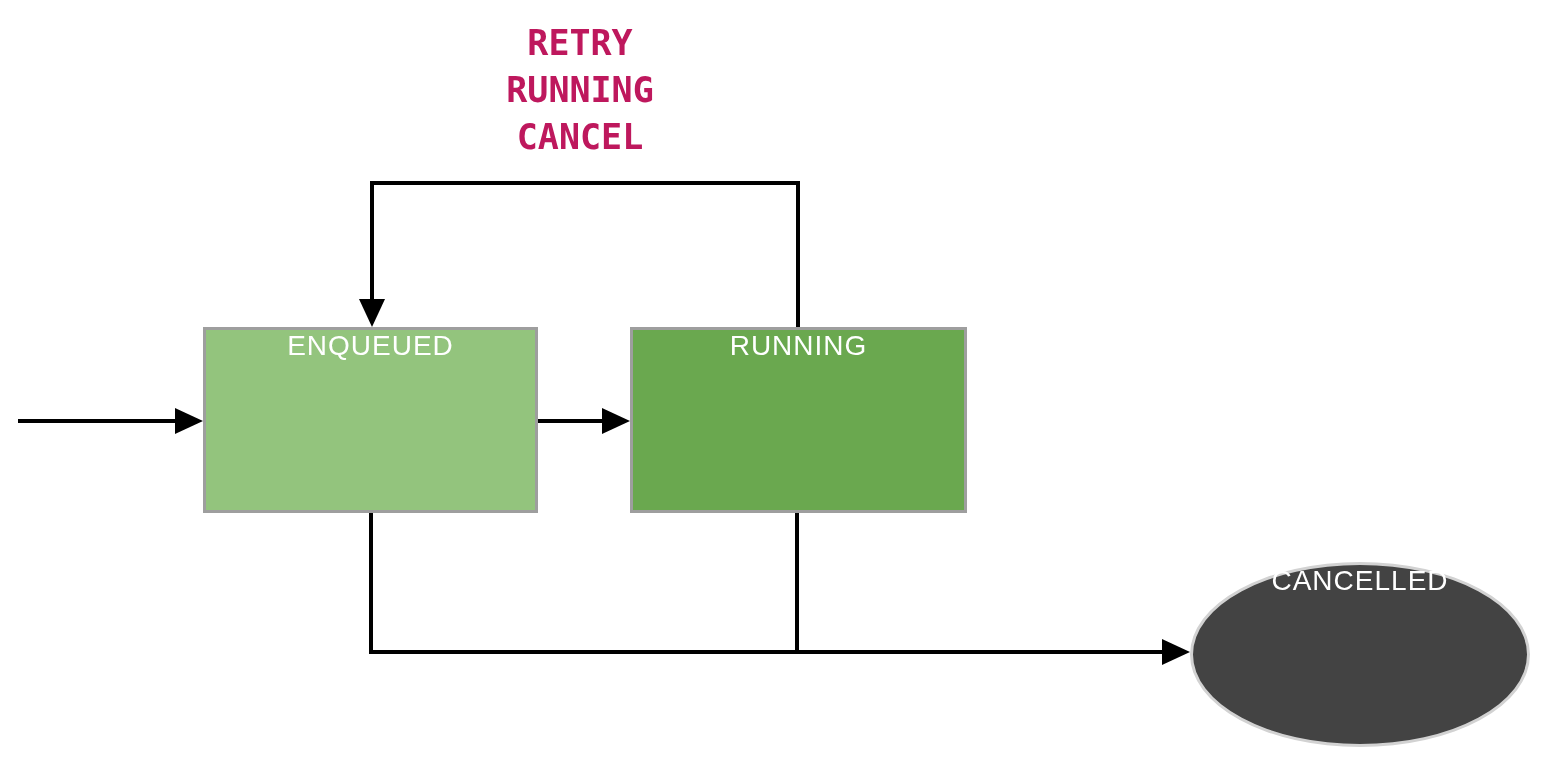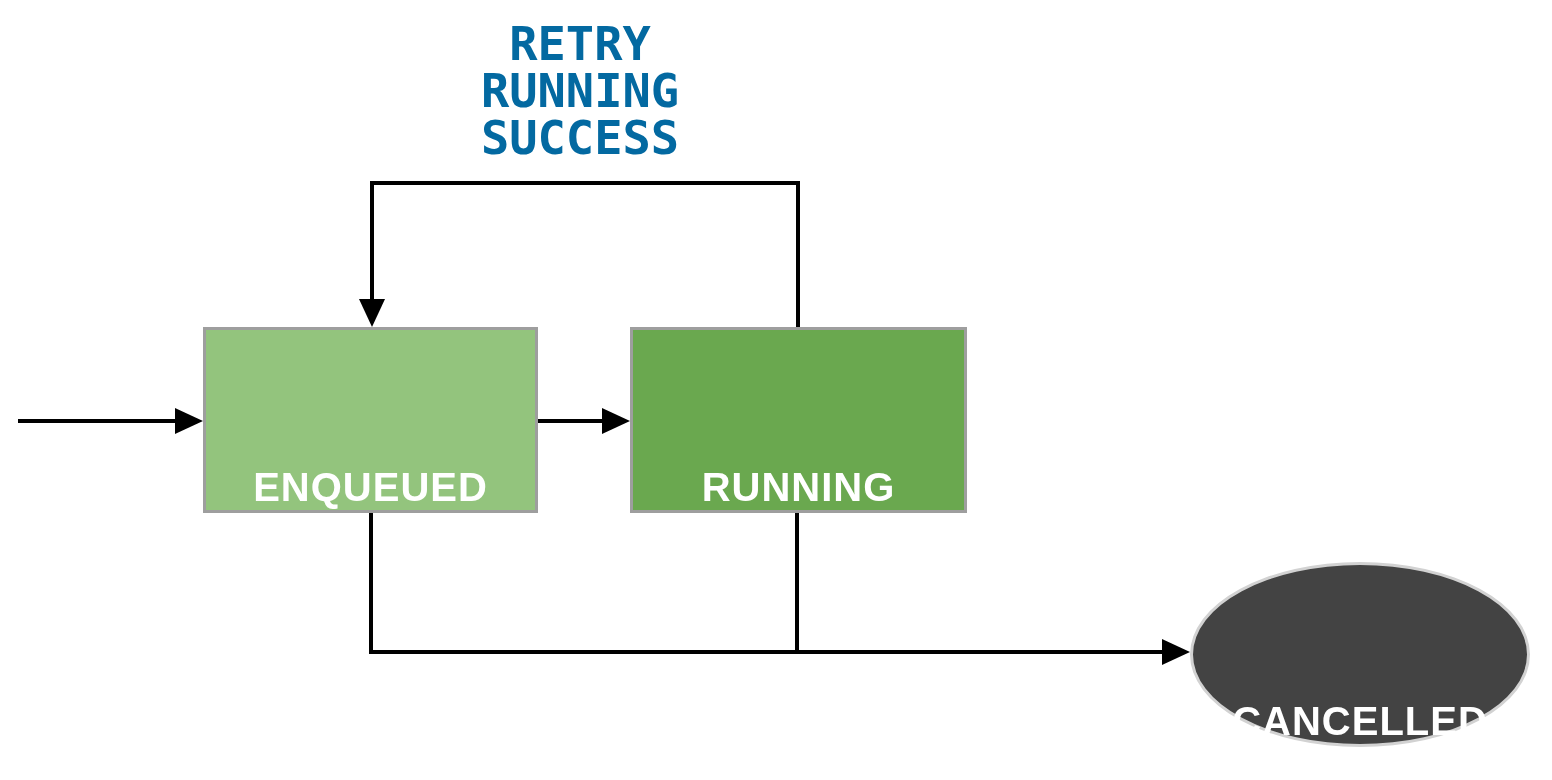--- a/index.html
+++ b/index.html
@@ -29,25 +29,25 @@
     fill: none;
   }
   .edge-head {
     fill: #000000;
     stroke: none;
   }
   .node {
     position: absolute;
     box-sizing: border-box;
     display: flex;
-    align-items: flex-end;
+    align-items: flex-start;
     justify-content: center;
     color: #ffffff;
-    font-size: 40px;
-    font-weight: 700;
+    font-size: 28px;
+    font-weight: 400;
     letter-spacing: 1px;
     white-space: nowrap;
   }
   .node-enqueued {
     left: 203px;
     top: 327px;
     width: 335px;
     height: 186px;
     background: #93c47d;
     border: 3px solid #9e9e9e;
@@ -64,24 +64,24 @@
     left: 1190px;
     top: 562px;
     width: 340px;
     height: 185px;
     background: #434343;
     border: 3px solid #d2d2d2;
     border-radius: 50%;
   }
   .edge-label {
     position: absolute;
-    color: #0369a1;
+    color: #be185d;
     font-family: "DejaVu Sans Mono", monospace;
     font-weight: 700;
-    font-size: 47px;
+    font-size: 35px;
     text-align: center;
     white-space: nowrap;
   }
   .edge-label-loop {
     left: 580px;
     top: 20px;
     transform: translateX(-50%);
     line-height: 47px;
   }
   .edge-label-cancel {
@@ -107,21 +107,21 @@
     <polygon class="edge-head" points="359,299 385,299 372,327"></polygon>
 
     <path class="edge-line" d="M 371 513 L 371 652 L 1164 652"></path>
     <line class="edge-line" x1="797" y1="513" x2="797" y2="650"></line>
     <polygon class="edge-head" points="1162,639 1190,652 1162,665"></polygon>
   </svg>
 
   <div class="edge-label edge-label-loop">
     <div>RETRY</div>
     <div>RUNNING</div>
-    <div>SUCCESS</div>
+    <div>CANCEL</div>
   </div>
 
 
   <div class="node node-enqueued">
     <span>ENQUEUED</span>
   </div>
 
   <div class="node node-running">
     <span>RUNNING</span>
   </div>

